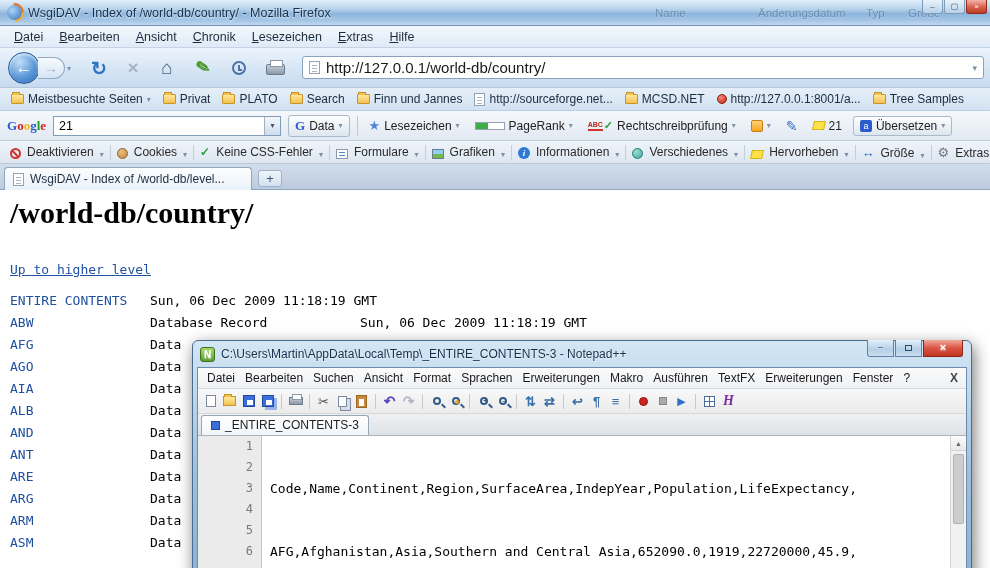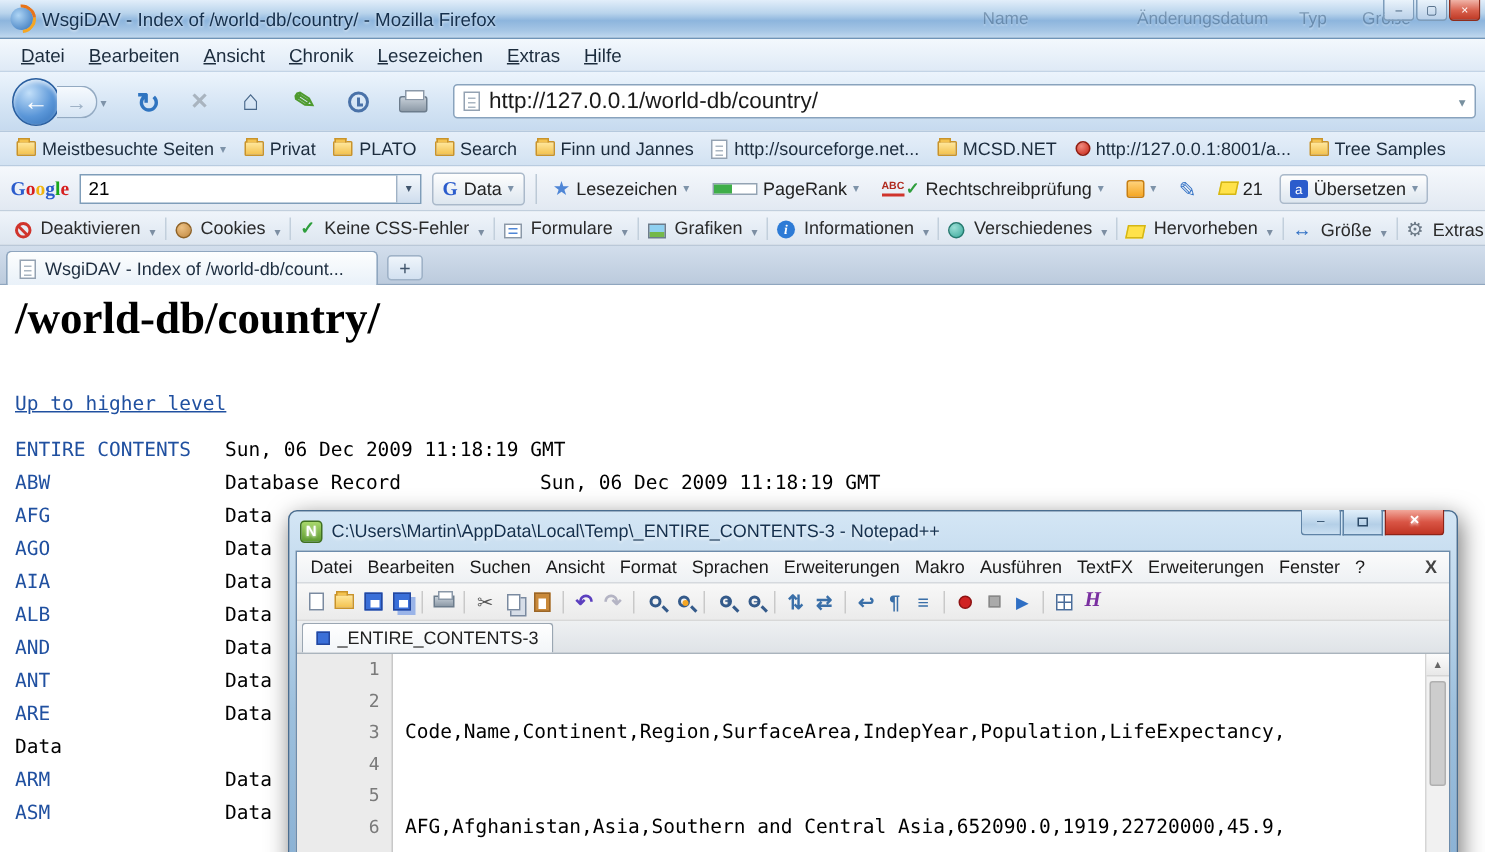--- a/index.html
+++ b/index.html
@@ -399,21 +399,21 @@
     <span class="wd-sep"></span>
     <span class="wd">
         <span class="ic-source">&lt;&gt;</span>
         <span>Quelltext</span>
       </span>
   </div>
 
   <div class="ff-tabbar">
     <div class="tab-active">
       <span class="page-ico"></span>
-      <span>WsgiDAV - Index of /world-db/count...</span>
+      <span>WsgiDAV - Index of /world-db/level...</span>
     </div>
     <div class="newtab-btn">+</div>
   </div>
 
   <div class="ff-content">
     <div class="page-heading">/world-db/country/</div>
     <div class="up-link mono">Up to higher level</div>
     <div class="listing mono">
       <div class="lrow">
           <span class="lname">ENTIRE CONTENTS</span>
@@ -453,20 +453,21 @@
           <span class="lname">ANT</span>
           <span class="ltype">Data</span>
           <span class="ldate"></span>
         </div>
       <div class="lrow">
           <span class="lname">ARE</span>
           <span class="ltype">Data</span>
           <span class="ldate"></span>
         </div>
       <div class="lrow">
+          <span class="lname">ARG</span>
           <span class="ltype">Data</span>
           <span class="ldate"></span>
         </div>
       <div class="lrow">
           <span class="lname">ARM</span>
           <span class="ltype">Data</span>
           <span class="ldate"></span>
         </div>
       <div class="lrow">
           <span class="lname">ASM</span>

